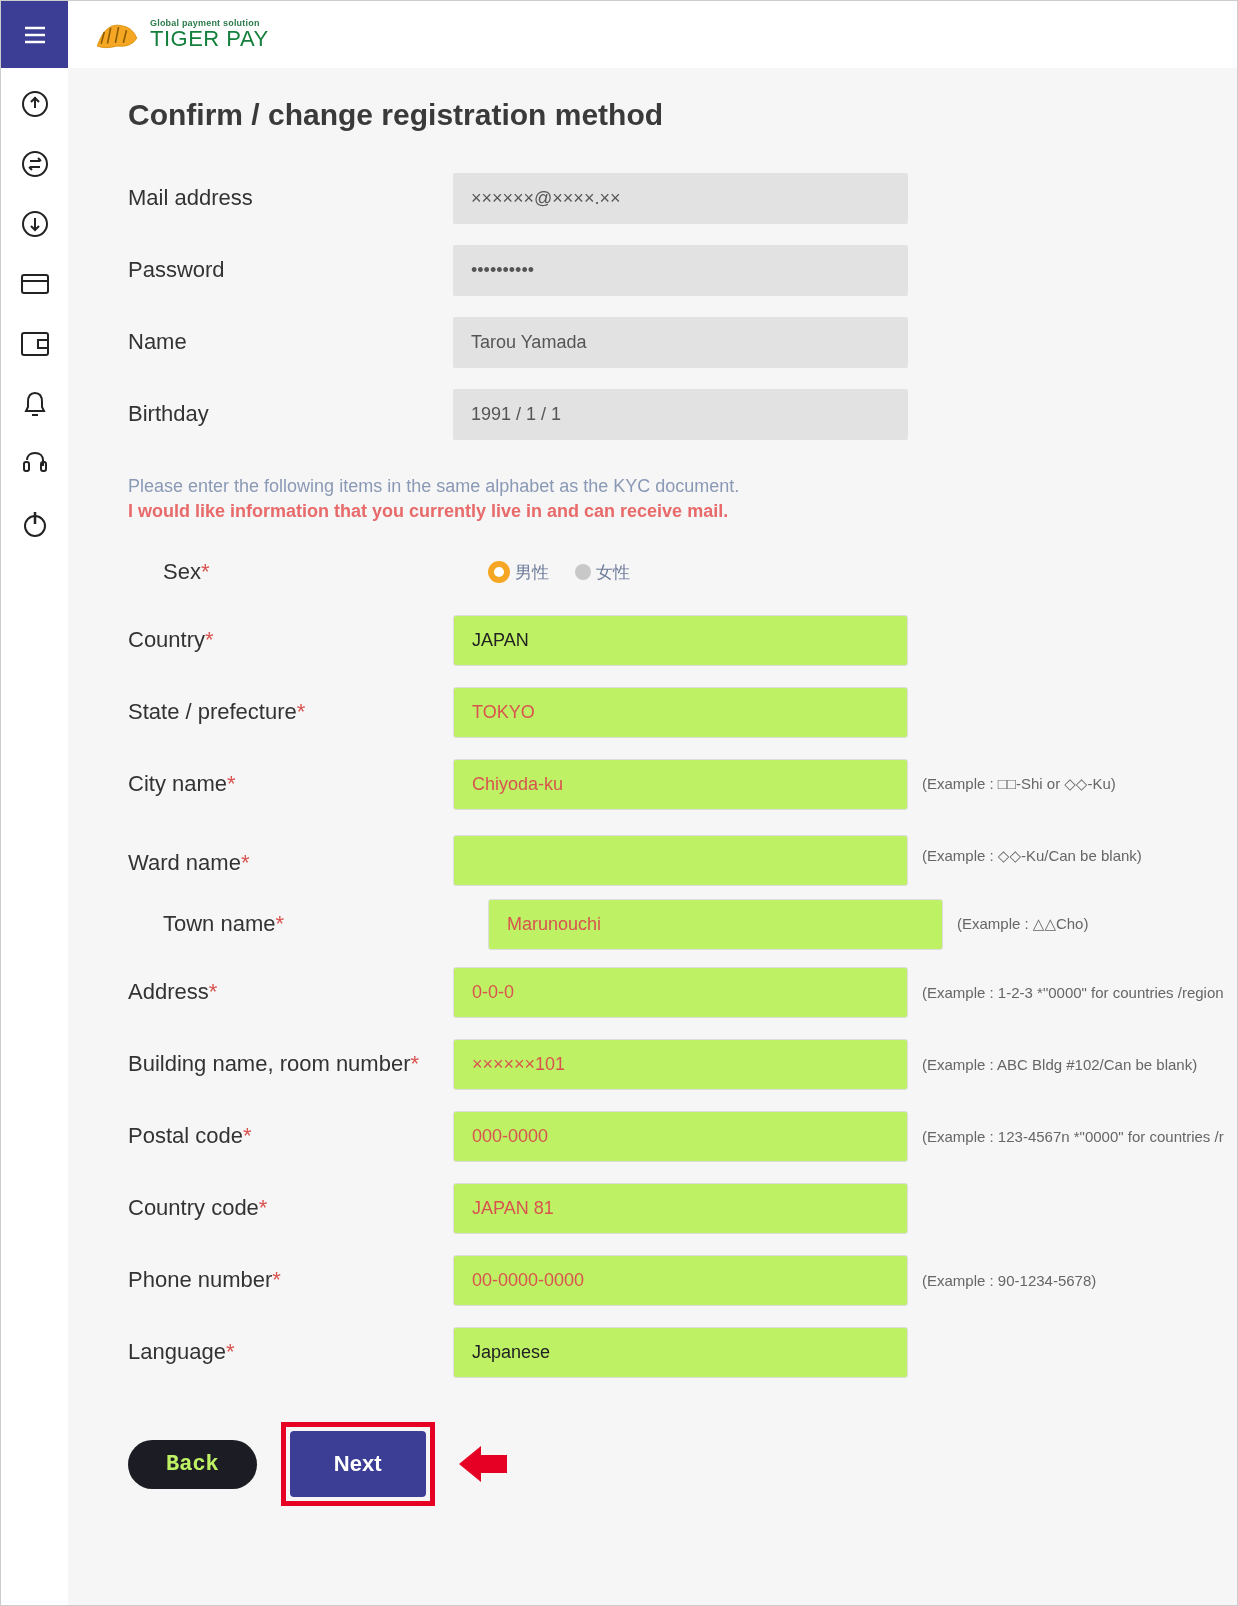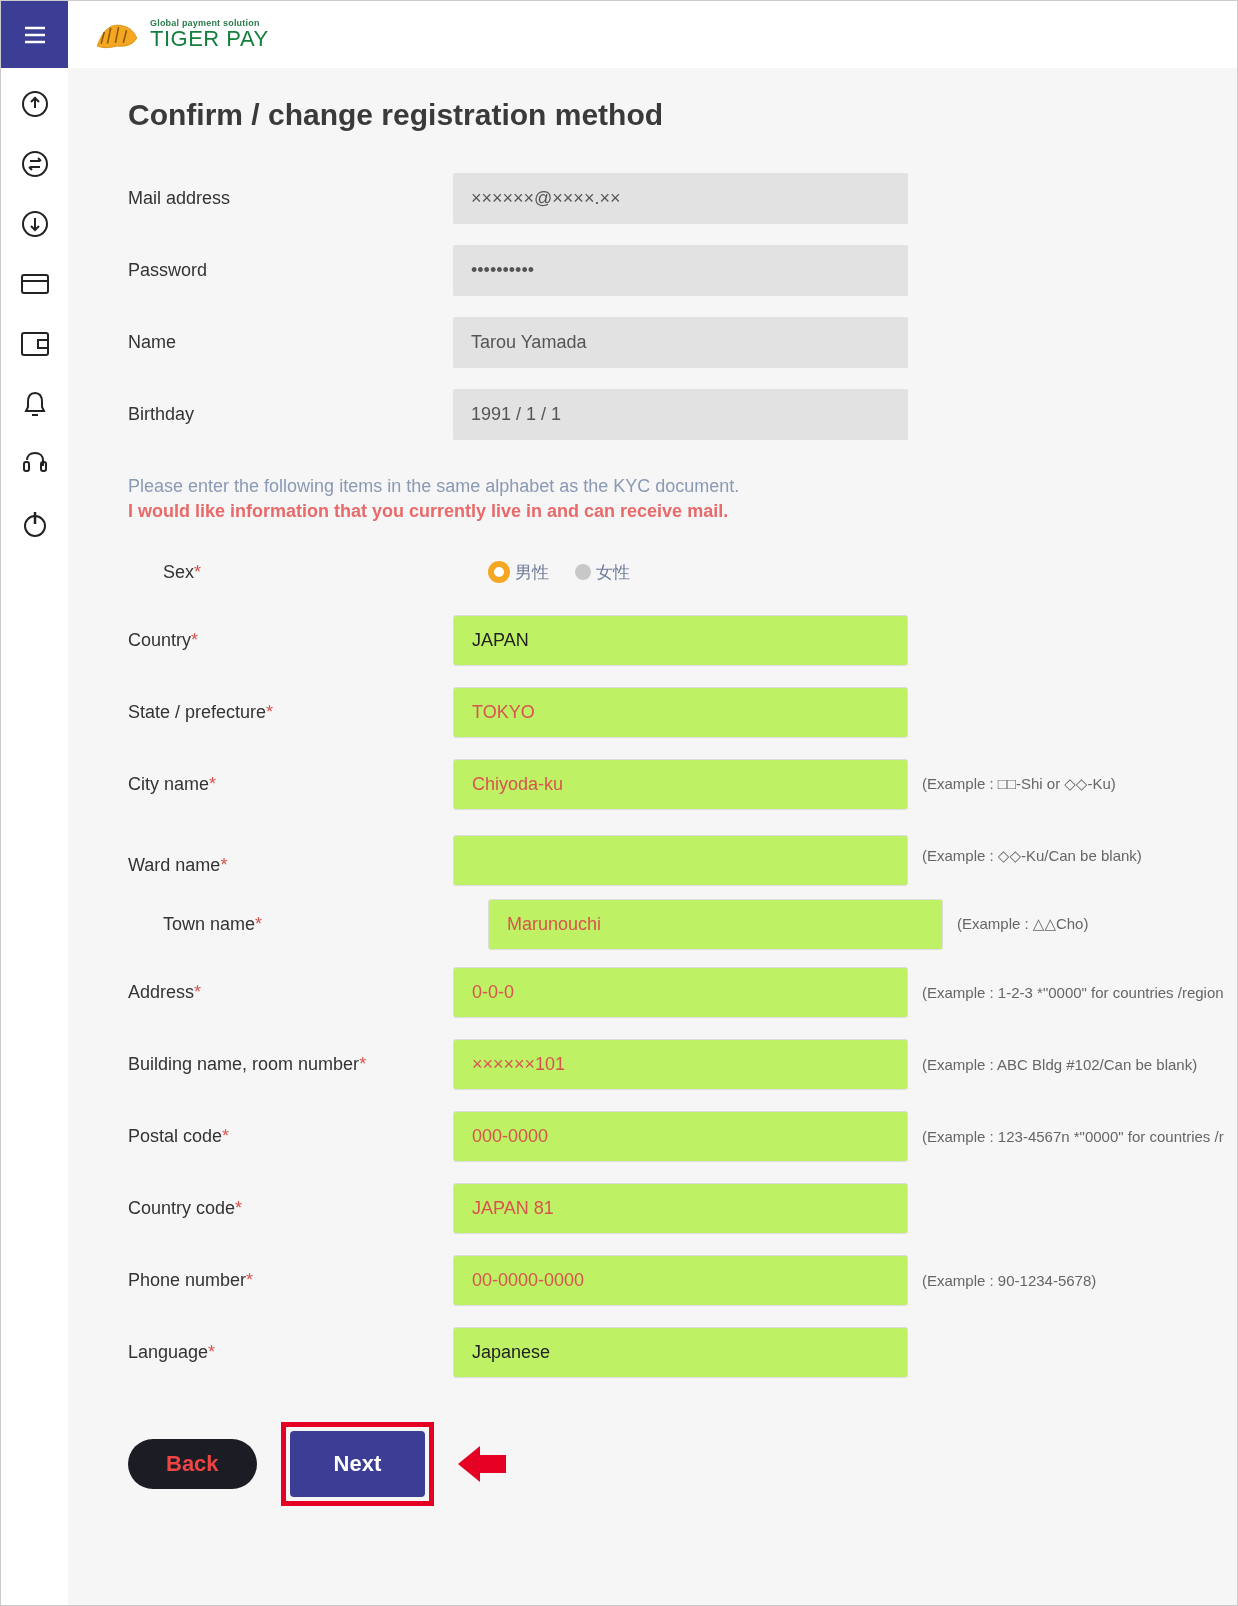--- a/index.html
+++ b/index.html
@@ -16,36 +16,36 @@
     .logo-tiger { width: 50px; height: 38px; }
     .logo-text { display: flex; flex-direction: column; line-height: 1; }
     .logo-tag { font-size: 9px; font-weight: 600; color: #2b7a4b; letter-spacing: 0.2px; }
     .logo-pay { font-size: 22px; font-weight: 400; color: #15803d; letter-spacing: 0.5px; }
     .right { flex: 1; display: flex; flex-direction: column; background: #fff; }
     .content { background: #f6f6f6; padding: 30px 50px 60px 60px; flex: 1; }
     .page-title { font-size: 30px; font-weight: 700; color: #3a3a3a; margin-bottom: 36px; }
     .form-row { display: flex; align-items: center; margin-bottom: 12px; }
     .form-row.tall { min-height: 60px; }
     .form-row.short { min-height: 52px; margin-left: 35px; }
-    .label-cell { width: 325px; font-size: 18px; color: #333; flex-shrink: 0; }
+    .label-cell { width: 325px; font-size: 22px; color: #333; flex-shrink: 0; }
     .req { color: #d9534f; }
     .field-readonly { background: #e2e2e2; padding: 15px 18px; font-size: 18px; color: #555; width: 455px; border-radius: 2px; }
     .field-input { background: #bef264; border: 1px solid #ddd; padding: 14px 18px; font-size: 18px; color: #222; width: 455px; border-radius: 3px; font-family: inherit; }
     .field-input.redtext { color: #d9534f; font-weight: 400; }
     .example { font-size: 15px; color: #666; margin-left: 14px; white-space: nowrap; }
     .instr1 { font-size: 18px; color: #8a99b5; margin-top: 32px; margin-bottom: 4px; }
     .instr2 { font-size: 18px; color: #e86a6a; font-weight: 700; margin-bottom: 24px; }
     .radio-group { display: flex; gap: 26px; align-items: center; }
     .radio-item { display: flex; align-items: center; gap: 5px; font-size: 17px; color: #6c7a9a; }
     .radio-circle { width: 22px; height: 22px; border-radius: 50%; display: inline-block; }
     .radio-circle.selected { border: 6px solid #f5a623; background: #fff; }
     .radio-circle.unselected { background: #c8c8c8; width: 16px; height: 16px; }
     .button-row { display: flex; gap: 24px; margin-top: 40px; align-items: center; position: relative; }
     .btn { padding: 12px 38px; font-size: 22px; font-weight: 700; border-radius: 30px; border: none; cursor: pointer; }
-    .btn-back { background: #1c1c24; color: #ef4444; }
+    .btn-back { background: #1c1c24; color: #bef264; font-family: Liberation Mono, monospace; }
     .next-hl { border: 5px solid #e60023; padding: 4px; display: inline-block; }
     .btn-next { background: #3b3e94; color: #fff; padding: 20px 44px; border-radius: 4px; }
     .arrow-callout { display: flex; align-items: center; }
     .arrow-body { width: 26px; height: 18px; background: #e60023; }
     .arrow-head { width: 0; height: 0; border-top: 18px solid transparent; border-bottom: 18px solid transparent; border-right: 22px solid #e60023; }
     .arrow-callout { flex-direction: row; }
   </style>
 </head>
 <body>
 

